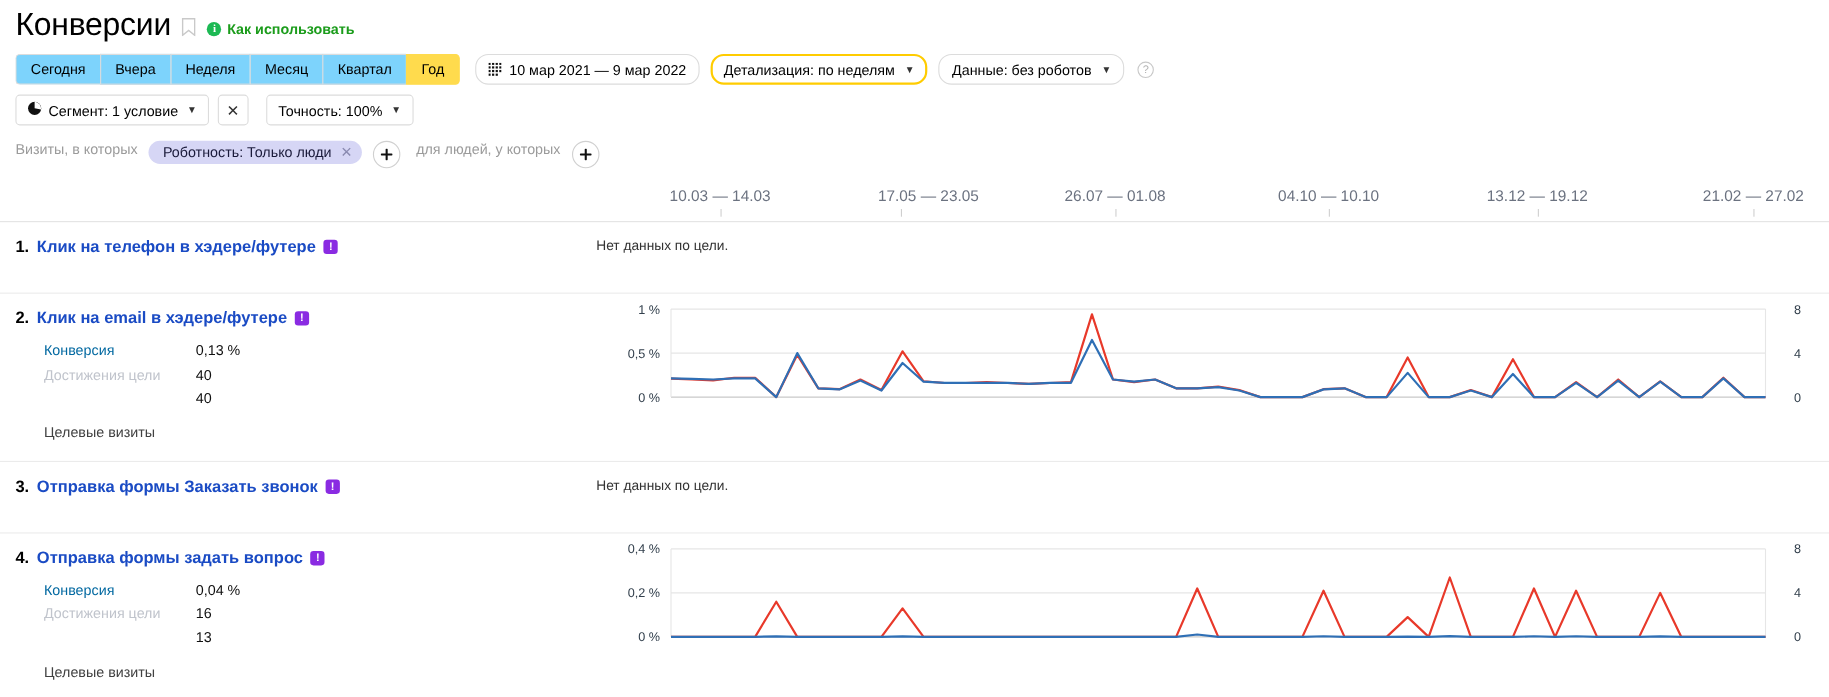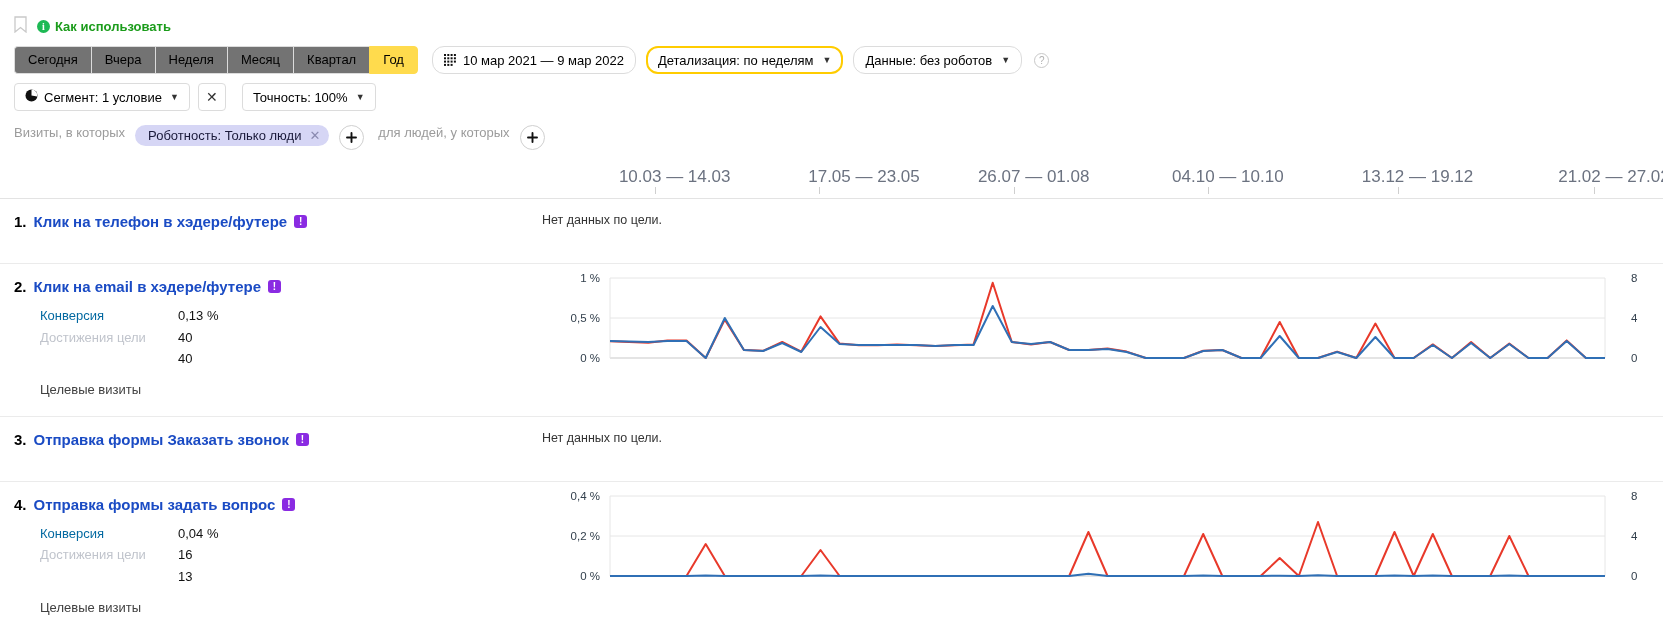--- a/index.html
+++ b/index.html
@@ -23,21 +23,21 @@
     background: #1db954; color: #fff; font-size: 10px; font-weight: 700;
     display: flex; align-items: center; justify-content: center;
     font-family: "Liberation Serif", serif;
   }
 
   
   .toolbar { display: flex; align-items: center; padding: 9px 0 0 14px; gap: 10px; }
   .period-group { display: flex; }
   .period-btn {
     height: 28px; padding: 0 13px; border: 1px solid #dcdcdc; border-right: none;
-    background: #737373; font-size: 13px; color: #000; line-height: 26px;
+    background: #7dd3fc; font-size: 13px; color: #000; line-height: 26px;
     cursor: pointer; white-space: nowrap;
   }
   .period-btn:first-child { border-radius: 4px 0 0 4px; }
   .period-btn:last-child { border-right: 1px solid #dcdcdc; border-radius: 0 4px 4px 0; }
   .period-btn.active { background: #ffdb4d; border-color: #ffdb4d; }
 
   .tb-btn {
     height: 28px; padding: 0 11px; border: 1px solid #dcdcdc; border-radius: 12px;
     background: #fff; font-size: 13px; color: #000; display: flex; align-items: center;
     gap: 7px; cursor: pointer; white-space: nowrap;
@@ -74,22 +74,22 @@
   .chip-x { color: #8a8ab0; font-size: 13px; }
   .plus-btn {
     width: 25px; height: 25px; border-radius: 50%; border: 1px solid #d0d0d0;
     background: #fff; display: flex; align-items: center; justify-content: center;
     font-size: 16px; color: #222; cursor: pointer; line-height: 0;
   }
 
   
   .axis-strip { position: relative; height: 36px; margin-top: 13px; }
   .axis-strip .tick-label {
-    position: absolute; top: 4px; font-size: 17px; color: #6b7280;
-    transform: translateX(-50%); white-space: nowrap; margin-left: 20px;
+    position: absolute; top: 4px; font-size: 14px; color: #6b7280;
+    transform: translateX(-50%); white-space: nowrap;
   }
   .axis-strip .tick-mark {
     position: absolute; top: 24px; width: 1px; height: 7px; background: #cfcfcf;
   }
   .axis-rule { position: absolute; left: 0; right: 0; bottom: 0; height: 1px; background: #e3e3e3; }
 
   
   .goal-row { position: relative; display: flex; }
   .goal-left { width: 534px; flex: none; padding-left: 14px; }
   .goal-right { flex: 1; position: relative; }
@@ -115,20 +115,21 @@
   .row-sep { height: 1px; background: #ebebeb; }
 
   
   .chart-wrap { position: relative; }
   svg.chart { display: block; }
 </style>
 </head>
 <body>
 
 <div class="page-head">
+  <div class="page-title">Конверсии</div>
   <span class="bookmark-icon">
     <svg width="13" height="17" viewBox="0 0 13 17">
         <path d="M1 1h11v15l-5.5-4.4L1 16z" fill="none" stroke="#c9c9c9" stroke-width="1.3"></path>
       </svg>
   </span>
   <div class="howto">
     <span class="info-dot">i</span>
     <span class="howto-label">Как использовать</span>
   </div>
 </div>

